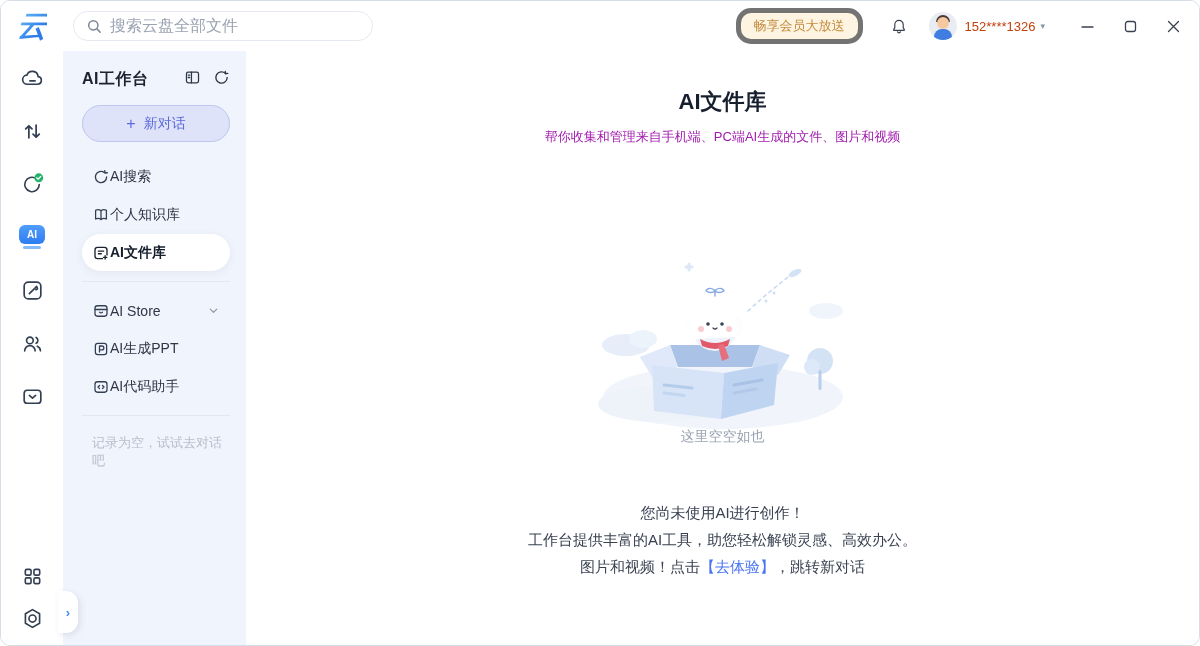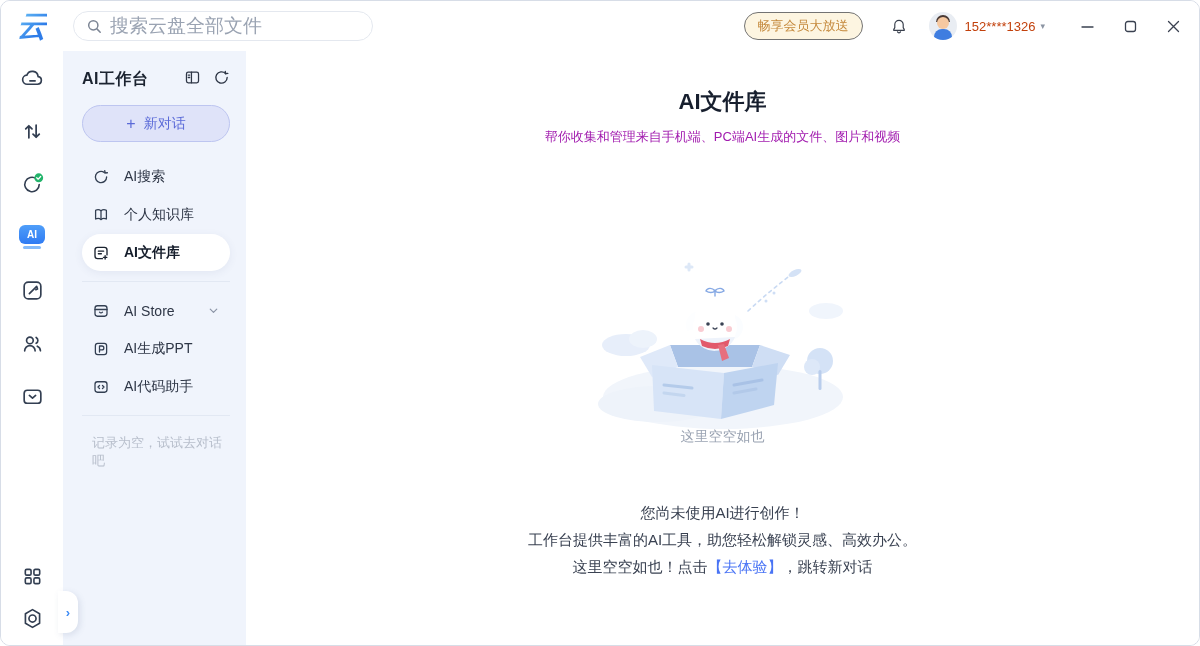--- a/index.html
+++ b/index.html
@@ -10,25 +10,25 @@
             border-radius:10px; overflow:hidden; position:relative; display:flex; flex-direction:column; }
 
   
   .topbar { height:50px; display:flex; align-items:center; flex:0 0 auto; background:#fff; }
   .logo-area { width:62px; display:flex; justify-content:center; align-items:center; }
   .logo { font-size:30px; font-weight:bold; font-style:italic; line-height:1;
           background:linear-gradient(135deg,#6ec6f7 0%,#2e7ce8 70%);
           -webkit-background-clip:text; background-clip:text; color:transparent; }
   .search { width:300px; height:30px; border:1px solid #e4e8ef; border-radius:16px; background:#fff;
             display:flex; align-items:center; gap:8px; padding:0 13px; margin-left:10px; }
-  .search input { border:none; outline:none; flex:1; font-size:19px; color:#333; background:transparent;
+  .search input { border:none; outline:none; flex:1; font-size:16px; color:#333; background:transparent;
                   font-family:"Liberation Sans",sans-serif; }
   .search input::placeholder { color:#9aa3b2; }
   .tb-right { margin-left:auto; display:flex; align-items:center; padding-right:18px; }
-  .promo { background:#fdf5e1; border:1px solid #737373; color:#c58a3e; font-size:13px;
+  .promo { background:#fdf5e1; border:5px solid #737373; color:#c58a3e; font-size:13px;
            padding:4px 13px; border-radius:15px; white-space:nowrap; }
   .bell { margin-left:28px; display:flex; }
   .avatar { width:28px; height:28px; border-radius:50%; background:#e9edf3; margin-left:22px;
             position:relative; overflow:hidden; flex:0 0 auto; }
   .avatar .head { position:absolute; left:8px; top:5px; width:12px; height:12px; border-radius:50%; background:#f6c8a0; }
   .avatar .hair { position:absolute; left:7px; top:3px; width:14px; height:7px; border-radius:7px 7px 0 0; background:#4a3a35; }
   .avatar .body { position:absolute; left:5px; top:17px; width:18px; height:12px; border-radius:8px 8px 0 0; background:#3f7de0; }
   .username { font-size:13px; color:#c2410c; margin-left:8px; }
   .caret { font-size:9px; color:#8b94a3; margin-left:5px; }
   .win-controls { display:flex; align-items:center; gap:27px; margin-left:34px; }
@@ -52,21 +52,21 @@
   
   .sidebar { width:183px; background:#f0f4fc; flex:0 0 auto; padding:18px 16px 0 19px; position:relative; }
   .sb-header { display:flex; align-items:flex-start; }
   .sb-title { font-size:16px; font-weight:bold; color:#1b2330; letter-spacing:.5px; }
   .sb-header-icons { margin-left:auto; display:flex; align-items:center; gap:12px; }
   .new-chat { margin-top:15px; height:37px; border:1px solid #bdc5f0; background:#dfe3f9; border-radius:19px;
               display:flex; align-items:center; justify-content:center; gap:8px; color:#5a6ad8;
               font-size:14px; cursor:pointer; }
   .new-chat .plus { font-size:16px; line-height:1; }
   .sb-nav { margin-top:16px; }
-  .sb-item { height:37px; display:flex; align-items:center; gap:14px; padding:0 10px; border-radius:19px;
+  .sb-item { height:37px; display:flex; align-items:center; gap:0; padding:0 10px; border-radius:19px;
              font-size:14px; color:#2e3646; cursor:pointer; margin-bottom:1px; }
   .sb-item.selected { background:#fff; font-weight:bold; color:#151d2b; box-shadow:0 2px 8px rgba(60,80,130,.08); }
   .sb-item .chev { margin-left:auto; display:flex; }
   .sb-divider { height:1px; background:#e2e8f3; margin:10px 0; }
   .history-label { margin-top:18px; background:rgba(255,255,255,.55); border-radius:6px;
                    padding:9px 10px; font-size:13.5px; color:#a9b1bf; }
   .history-empty { margin-top:18px; padding-left:10px; font-size:13px; color:#b7becb; }
   .expand-tab { position:absolute; left:-5px; bottom:12px; width:20px; height:42px; background:#fff;
                 border-radius:0 12px 12px 0; box-shadow:2px 2px 6px rgba(80,100,140,.15);
                 display:flex; align-items:center; justify-content:center; cursor:pointer;
@@ -378,18 +378,18 @@
           <line x1="146" y1="136" x2="174" y2="131" stroke="#a9c2e6" stroke-width="3" stroke-linecap="round"></line>
           <line x1="146" y1="144" x2="168" y2="140" stroke="#b2c9e9" stroke-width="3" stroke-linecap="round"></line>
         </svg>
       </div>
 
       <div class="empty-text">这里空空如也</div>
 
       <div class="cta">
         <div>您尚未使用AI进行创作！</div>
         <div>工作台提供丰富的AI工具，助您轻松解锁灵感、高效办公。</div>
-        <div><span>这里空空如也！点击</span><span class="link">【去体验】</span><span>，跳转新对话</span></div>
+        <div><span>图片和视频！点击</span><span class="link">【去体验】</span><span>，跳转新对话</span></div>
       </div>
     </div>
 
   </div>
 </div>
 
 </body></html>

